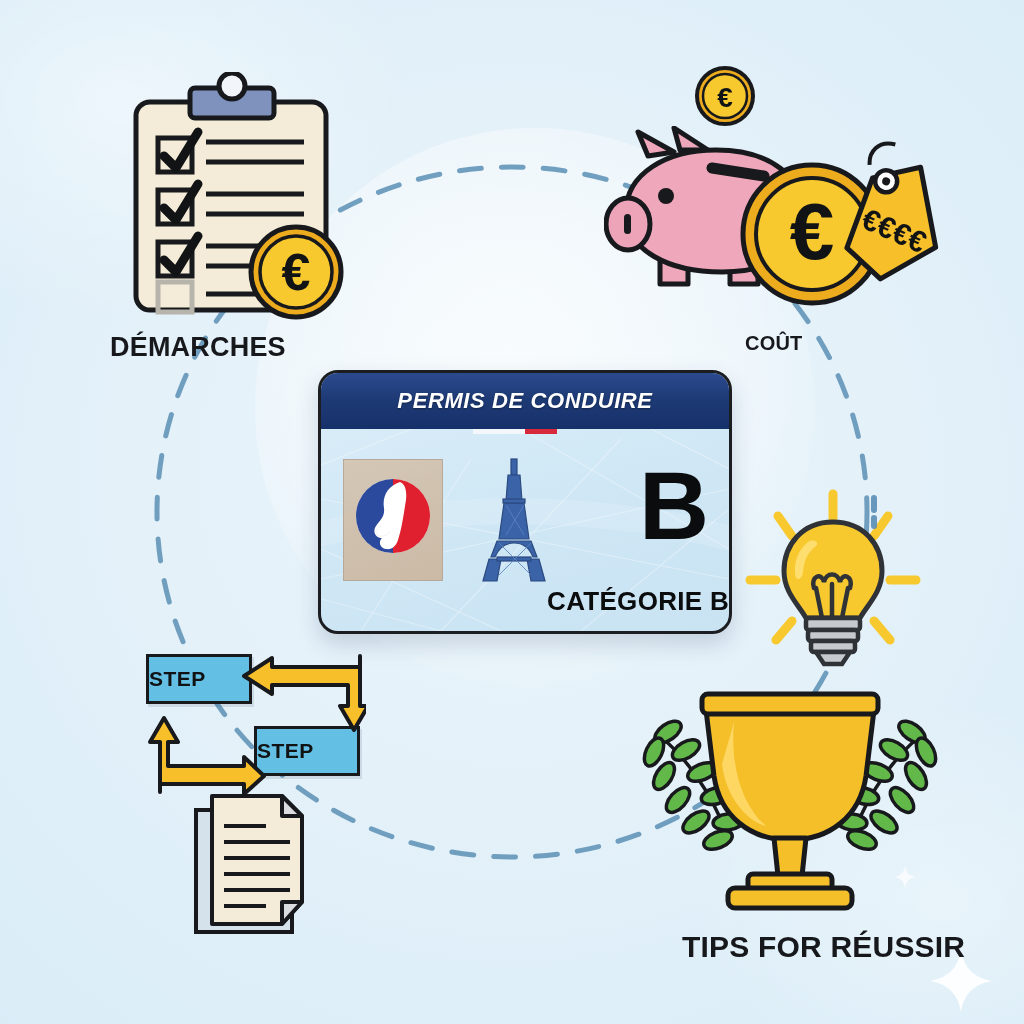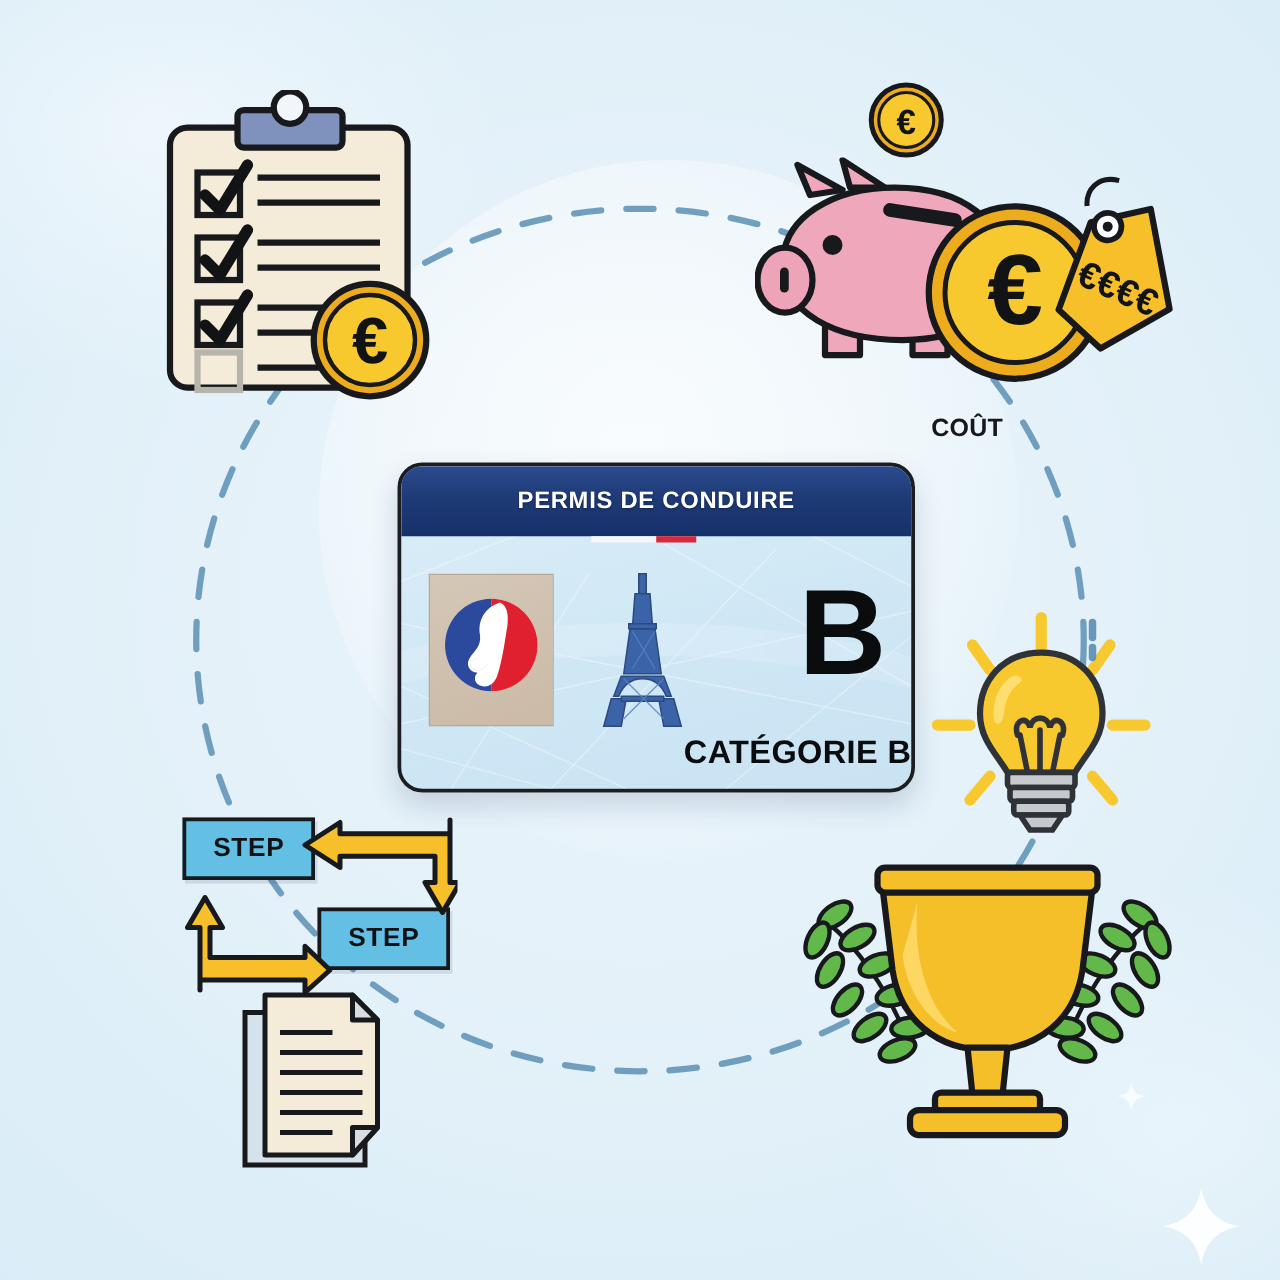--- a/index.html
+++ b/index.html
@@ -59,23 +59,24 @@
   }
   .card-header {
     position: absolute; left: 0; top: 0; right: 0;
     height: 56px;
     background: linear-gradient(180deg, #2b4a8e 0%, #1e3a75 48%, #16306a 100%);
     display: flex; align-items: center; justify-content: center;
   }
   .card-header-text {
     color: #ffffff;
     font-weight: bold;
-    font-size: 19px;
+    font-size: 22px;
     letter-spacing: .6px;
     text-shadow: 0 1px 2px rgba(0,0,0,.35);
+    font-style: italic;
   }
   .tricolor { position: absolute; top: 56px; height: 5px; }
   .tri-white { left: 152px; width: 52px; background: #f4f7fa; }
   .tri-red   { left: 204px; width: 32px; background: #d7283c; }
   .card-net { position: absolute; left:0; top:56px; right:0; bottom:0; opacity:.5; }
   .photo {
     position: absolute; left: 22px; top: 86px;
     width: 98px; height: 120px;
     background: linear-gradient(160deg, #d5c7b6 0%, #cabaa6 100%);
     border: 1px solid #b9a896;
@@ -90,21 +91,21 @@
     text-align: right;
     font-size: 26px; font-weight: bold; color: #0b0c0e;
     letter-spacing: .3px;
   }
 
   
   .stepbox {
     position: absolute;
     background: #63c0e4;
     border: 3px solid #17191c;
-    display: flex; align-items: center; justify-content: center;
+    display: flex; align-items: center; justify-content: flex-start;
     box-shadow: 2px 3px 0 rgba(30,60,90,.12);
   }
   .stepbox span {
     font-weight: bold;
     font-size: 21px;
     color: #101214;
     letter-spacing: .5px;
   }
 </style>
 </head>
@@ -159,20 +160,21 @@
     </svg>
   </div>
 
   <div class="icon-wrap" style="left:246px;top:222px;">
     <svg width="100" height="100" viewBox="0 0 100 100">
       <circle cx="50" cy="50" r="45" fill="#edab1e" stroke="#17191c" stroke-width="5"></circle>
       <circle cx="50" cy="50" r="36" fill="#f7c92e" stroke="#17191c" stroke-width="3.5"></circle>
       <text x="50" y="68" text-anchor="middle" font-family="Liberation Sans, sans-serif" font-size="52" font-weight="bold" fill="#111315">€</text>
     </svg>
   </div>
+  <div class="seclabel" style="left:110px;top:332px;font-size:27px;">DÉMARCHES</div>
 
   <div class="icon-wrap" style="left:694px;top:65px;">
     <svg width="62" height="62" viewBox="0 0 62 62">
       <circle cx="31" cy="31" r="28" fill="#edab1e" stroke="#17191c" stroke-width="4"></circle>
       <circle cx="31" cy="31" r="22" fill="#f7c92e" stroke="#17191c" stroke-width="2.5"></circle>
       <text x="31" y="42" text-anchor="middle" font-family="Liberation Sans, sans-serif" font-size="28" font-weight="bold" fill="#111315">€</text>
     </svg>
   </div>
 
   <div class="icon-wrap" style="left:604px;top:126px;">
@@ -373,14 +375,15 @@
       <path d="M76 30 L244 30 L236 96 C230 136 200 160 160 160 C120 160 90 136 84 96 Z" fill="#f5bf2a" stroke="#17191c" stroke-width="5" stroke-linejoin="round"></path>
       <path d="M104 42 C100 86 112 126 136 146 C118 142 96 118 92 84 Z" fill="#ffd968" opacity=".9"></path>
       <rect x="72" y="14" width="176" height="20" rx="6" fill="#f5bf2a" stroke="#17191c" stroke-width="5"></rect>
 
       <path d="M144 158 L176 158 L172 196 L148 196 Z" fill="#f5bf2a" stroke="#17191c" stroke-width="5" stroke-linejoin="round"></path>
       <rect x="118" y="194" width="84" height="16" rx="5" fill="#f5bf2a" stroke="#17191c" stroke-width="5"></rect>
       <rect x="98" y="208" width="124" height="20" rx="7" fill="#f5bf2a" stroke="#17191c" stroke-width="5"></rect>
     </svg>
   </div>
 
+  <div class="seclabel" style="left:682px;top:930px;font-size:30px;">TIPS FOR RÉUSSIR</div>
 
 </div>
 
 </body></html>

